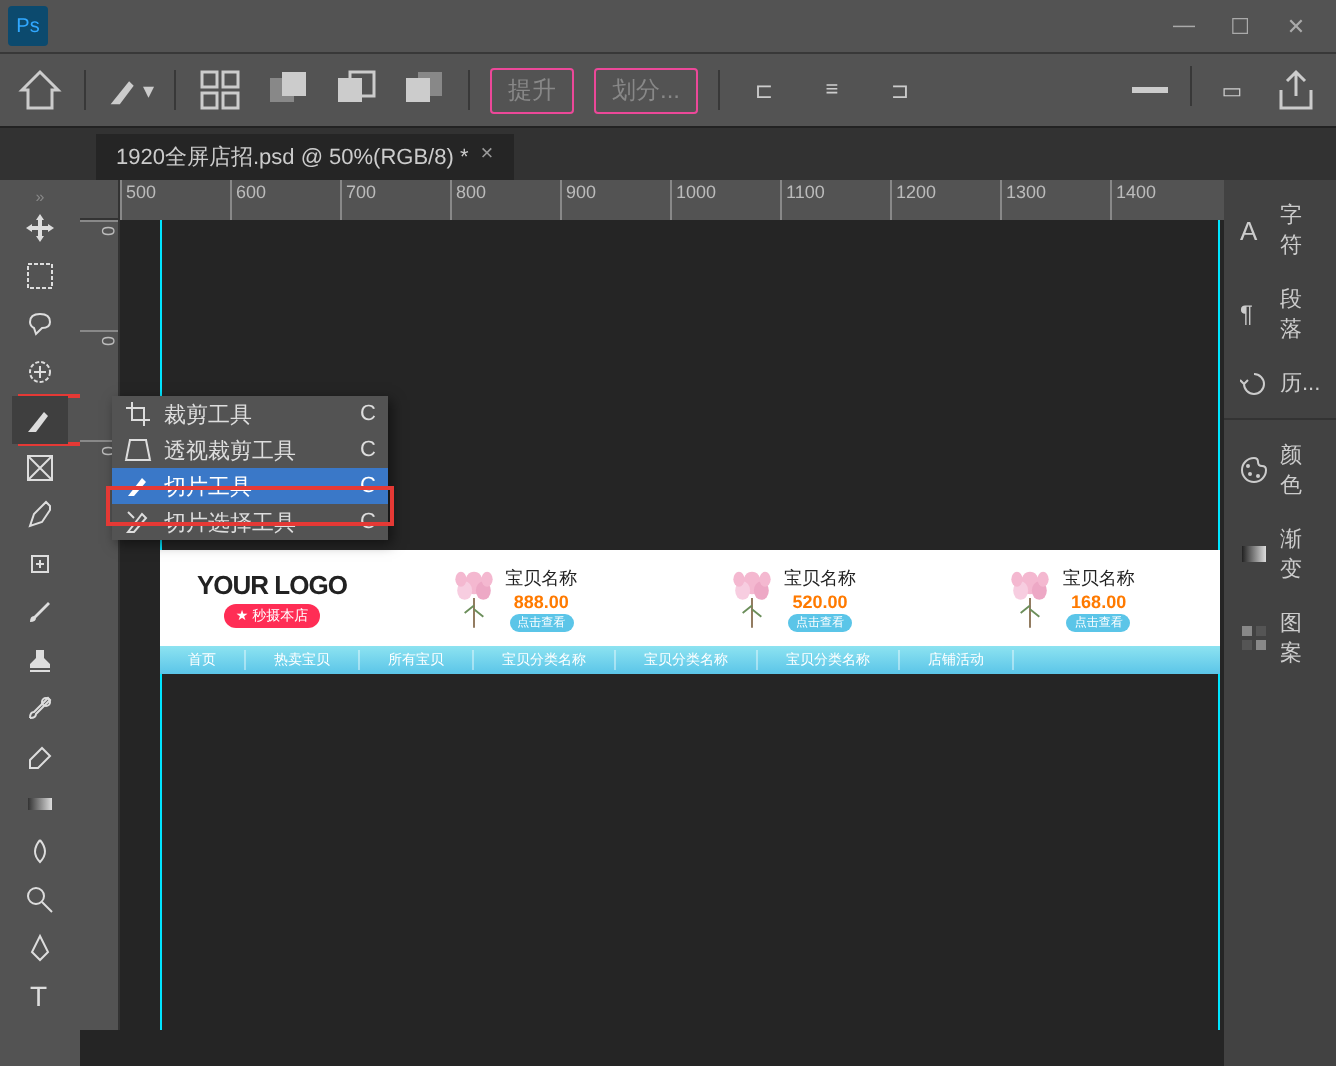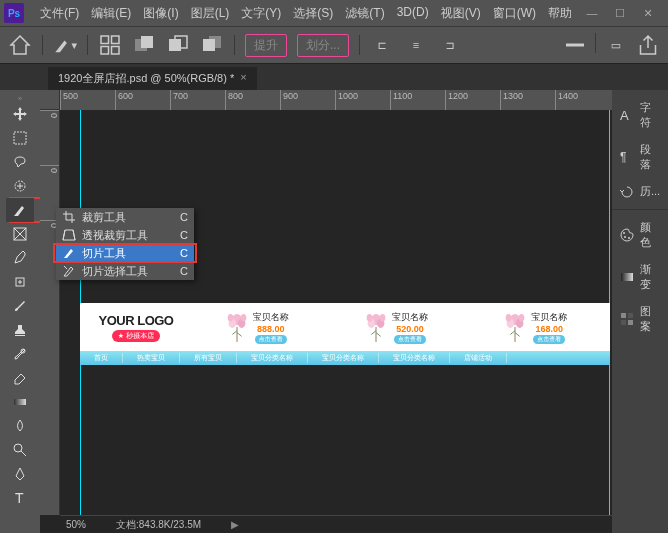--- a/index.html
+++ b/index.html
@@ -1,20 +1,20 @@
 <!DOCTYPE html>
 <html><head>
 <meta charset="utf-8">
 <style>
   * { margin: 0; padding: 0; box-sizing: border-box; font-family: "Microsoft YaHei", sans-serif; }
   body { background: #323232; width: 668px; height: 533px; overflow: hidden; color: #ccc; font-size: 11px; position: relative; }
 
   
   .menubar { height: 26px; background: #535353; display: flex; align-items: center; padding: 0 4px; }
-  .app-logo { width: 20px; height: 20px; background: #4c1d95; color: #31a8ff; display: flex; align-items: center; justify-content: center; font-weight: bold; font-size: 10px; border-radius: 2px; margin-right: 10px; }
+  .app-logo { width: 20px; height: 20px; background: #0c4a6e; color: #31a8ff; display: flex; align-items: center; justify-content: center; font-weight: normal; font-size: 10px; border-radius: 2px; margin-right: 10px; }
   .menu-item { padding: 0 6px; cursor: pointer; font-size: 12px; }
   .window-controls { margin-left: auto; display: flex; gap: 12px; padding-right: 8px; }
   .win-ctrl { width: 16px; height: 16px; display: flex; align-items: center; justify-content: center; color: #aaa; }
 
   
   .options { height: 38px; background: #535353; border-top: 1px solid #383838; border-bottom: 1px solid #222; display: flex; align-items: center; padding: 0 8px; gap: 10px; }
   .opt-icon { width: 24px; height: 24px; display: flex; align-items: center; justify-content: center; color: #ccc; }
   .opt-sep { width: 1px; height: 20px; background: #383838; }
   .opt-btn { padding: 2px 8px; color: #888; font-size: 12px; border: 1px solid #ec4899; border-radius: 2px; }
   .opt-right { margin-left: auto; display: flex; gap: 8px; }
@@ -38,36 +38,36 @@
   
   .workarea { flex: 1; position: relative; background: #252525; }
   .ruler-corner { position: absolute; left: 0; top: 0; width: 20px; height: 20px; background: #535353; border-right: 1px solid #333; border-bottom: 1px solid #333; }
   .ruler-h { position: absolute; left: 20px; top: 0; right: 0; height: 36px; background: #535353; display: flex; overflow: hidden; border-bottom: 1px solid #333; }
   .ruler-h .tick { position: relative; width: 55px; flex-shrink: 0; border-left: 1px solid #888; font-size: 9px; color: #bbb; padding-left: 2px; padding-top: 1px; }
   .ruler-v { position: absolute; left: 0; top: 20px; bottom: 18px; width: 20px; background: #535353; border-right: 1px solid #333; display:flex; flex-direction:column; overflow:hidden;}
   .ruler-v .tick { height:55px; border-top:1px solid #888; font-size:9px; color:#bbb; writing-mode: vertical-rl; padding-top:2px;}
 
   .canvas-viewport { position: absolute; left: 20px; top: 20px; right: 0; bottom: 18px; background: #252525; overflow: hidden; }
   .guide-v { position: absolute; top: 0; bottom: 0; width: 1px; background: #00e5ff; }
-  .artboard { position: absolute; left: 20px; top: 165px; width: 530px; height: 62px; background: #fff; display: flex; flex-direction: column; margin-top: 28px; }
+  .artboard { position: absolute; left: 20px; top: 165px; width: 530px; height: 62px; background: #fff; display: flex; flex-direction: column; }
   .banner { flex: 1; display: flex; align-items: center; padding: 0 6px; }
   .logo-block { display: flex; flex-direction: column; align-items: center; width: 100px; }
   .logo-text { font-weight: 900; font-size: 13px; color: #222; letter-spacing: -0.5px; }
   .sale-badge { background: #ff2d55; color: #fff; font-size: 7px; padding: 1px 6px; border-radius: 6px; margin-top: 2px; display:flex; align-items:center; gap:2px;}
   .product { display: flex; align-items: center; gap: 2px; flex:1; justify-content:center;}
   .flower { width: 28px; height: 34px; }
   .prod-info { display: flex; flex-direction: column; align-items: center; }
   .prod-name { font-size: 9px; font-weight: normal; color: #222; }
   .prod-price { font-size: 9px; font-weight: bold; color: #ff7a00; }
   .prod-btn { font-size: 6px; background: #5bc5e8; color: #fff; padding: 0 4px; border-radius: 6px; margin-top: 1px; }
   .navbar { height: 14px; background: linear-gradient(#8de3f1, #5bc5e8); display: flex; align-items: center; }
   .nav-item { color: #fff; font-size: 7px; padding: 0 14px; border-right: 1px solid rgba(255,255,255,0.4); }
 
   
-  .flyout { position: absolute; left: 56px; top: 208px; width: 138px; background: #535353; box-shadow: 2px 2px 6px rgba(0,0,0,0.5); z-index: 100; text-align: right; }
+  .flyout { position: absolute; left: 56px; top: 198px; width: 138px; background: #535353; box-shadow: 2px 2px 6px rgba(0,0,0,0.5); z-index: 100; text-align: right; }
   .flyout-highlight { position: absolute; left: 53px; top: 243px; width: 144px; height: 20px; border: 2px solid #e53935; z-index: 101; pointer-events: none; }
   .fly-item { display: flex; align-items: center; padding: 2px 6px; height: 18px; font-size: 11px; color: #ddd; gap: 6px; }
   .fly-item.active { background: #3a78c8; color: #fff; }
   .fly-icon { width: 14px; height: 14px; display: flex; align-items: center; justify-content: center; }
   .fly-shortcut { margin-left: auto; }
 
   
   .rightpanel { width: 56px; background: #424242; display: flex; flex-direction: column; padding-top: 4px; }
   .panel-entry { display: flex; align-items: center; gap: 6px; padding: 6px 8px; font-size: 11px; color: #ccc; }
   .panel-icon { width: 14px; height: 14px; flex-shrink: 0; }
@@ -75,33 +75,20 @@
 
   
   .statusbar { position: absolute; left: 20px; right: 0; bottom: 0; height: 18px; background: #252525; display: flex; align-items: center; font-size: 10px; color: #bbb; gap: 30px; padding-left: 6px; border-top:1px solid #444;}
   .status-arrow { color:#888;}
 </style>
 </head>
 <body>
 
 <div class="menubar">
   <div class="app-logo">Ps</div>
-  <div id="menu-slot" style="display: flex;">
-      <div class="menu-item">文件(F)</div>
-      <div class="menu-item">编辑(E)</div>
-      <div class="menu-item">图像(I)</div>
-      <div class="menu-item">图层(L)</div>
-      <div class="menu-item">文字(Y)</div>
-      <div class="menu-item">选择(S)</div>
-      <div class="menu-item">滤镜(T)</div>
-      <div class="menu-item">3D(D)</div>
-      <div class="menu-item">视图(V)</div>
-      <div class="menu-item">窗口(W)</div>
-      <div class="menu-item">帮助</div>
-    </div>
   <div class="window-controls">
     <div class="win-ctrl">—</div>
     <div class="win-ctrl">☐</div>
     <div class="win-ctrl">✕</div>
   </div>
 </div>
 
 <div class="options">
   <div class="opt-icon">
       <svg viewBox="0 0 16 16">
@@ -363,25 +350,20 @@
             <div class="nav-item">首页</div>
             <div class="nav-item">热卖宝贝</div>
             <div class="nav-item">所有宝贝</div>
             <div class="nav-item">宝贝分类名称</div>
             <div class="nav-item">宝贝分类名称</div>
             <div class="nav-item">宝贝分类名称</div>
             <div class="nav-item">店铺活动</div>
           </div>
       </div>
     </div>
-    <div class="statusbar">
-      <span>50%</span>
-      <span>文档:843.8K/23.5M</span>
-      <span class="status-arrow">▶</span>
-    </div>
   </div>
 
   <div class="rightpanel" id="panels-slot">
       <div class="panel-entry">
         <svg class="panel-icon" viewBox="0 0 14 14">
           <text x="0" y="12" font-size="13" fill="#ccc" font-family="serif">A</text>
         </svg>
         <span>字符</span>
       </div>
       <div class="panel-entry">

